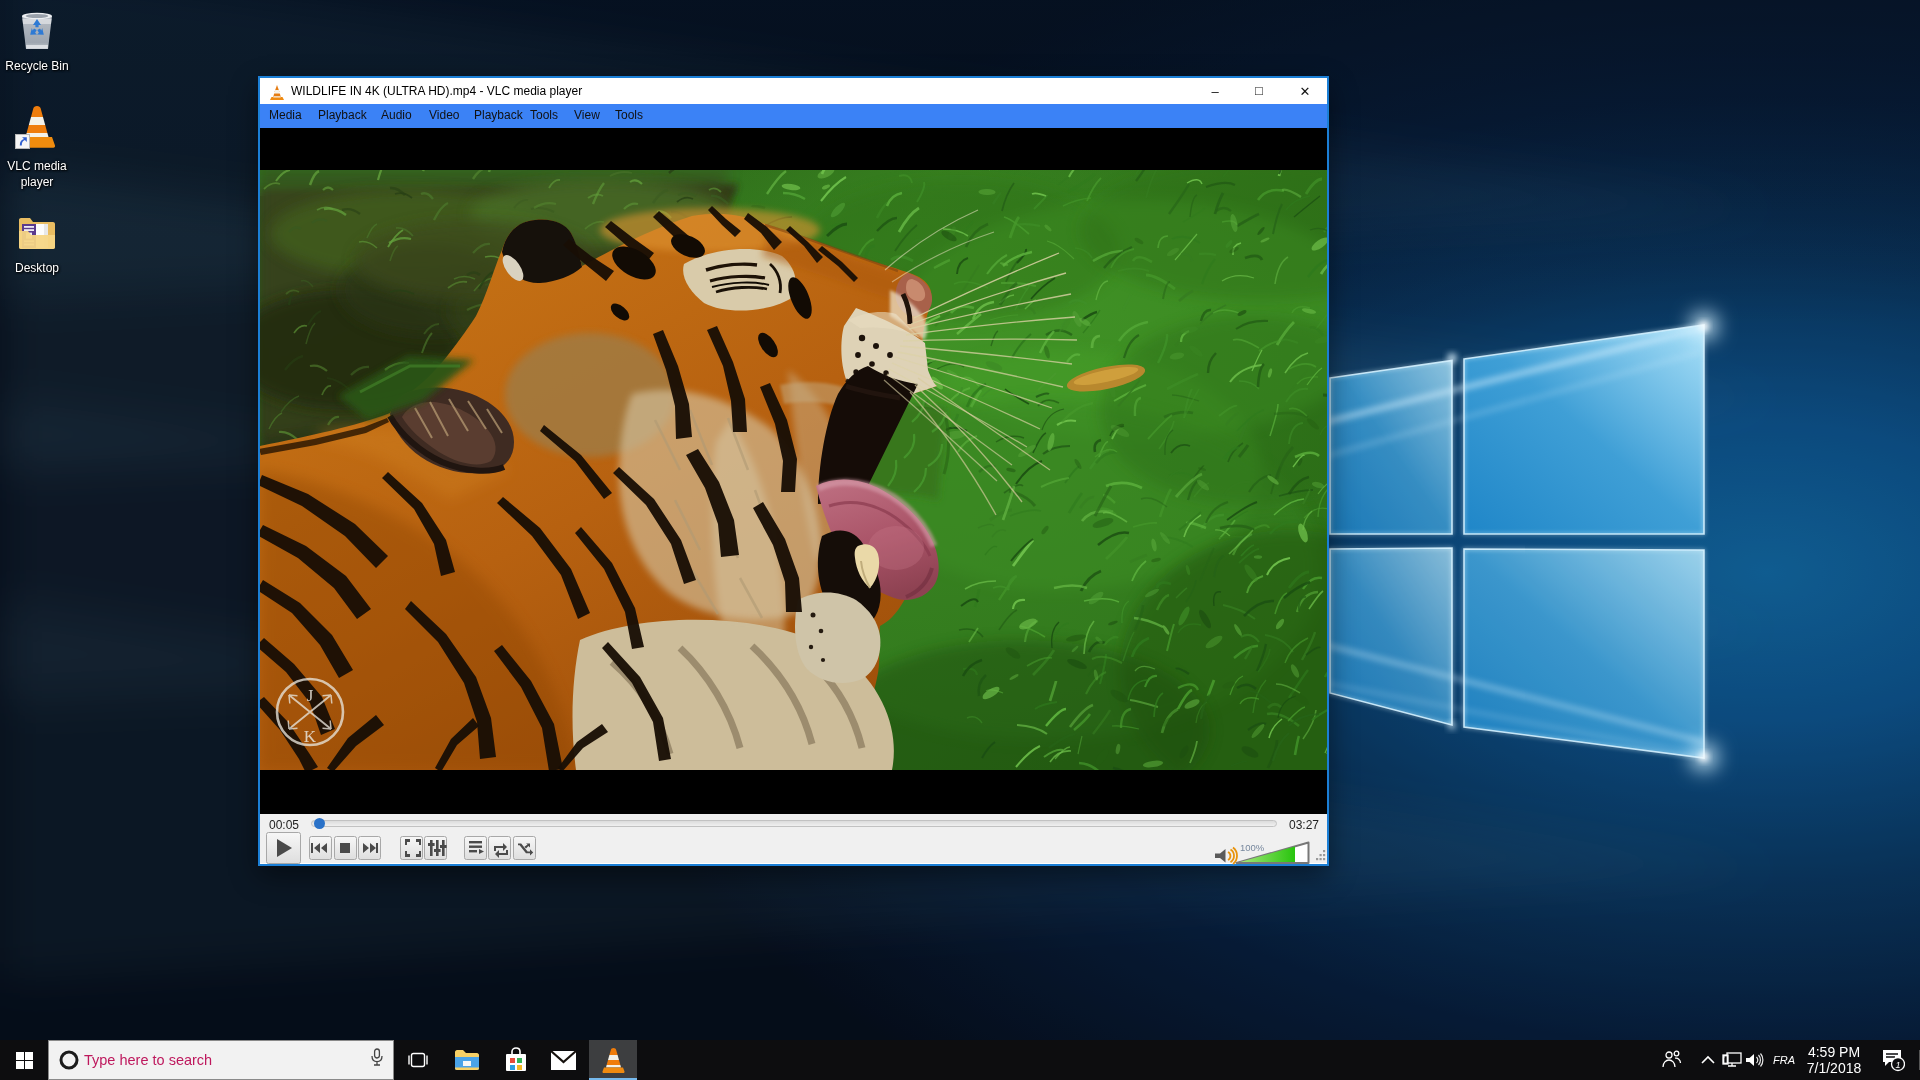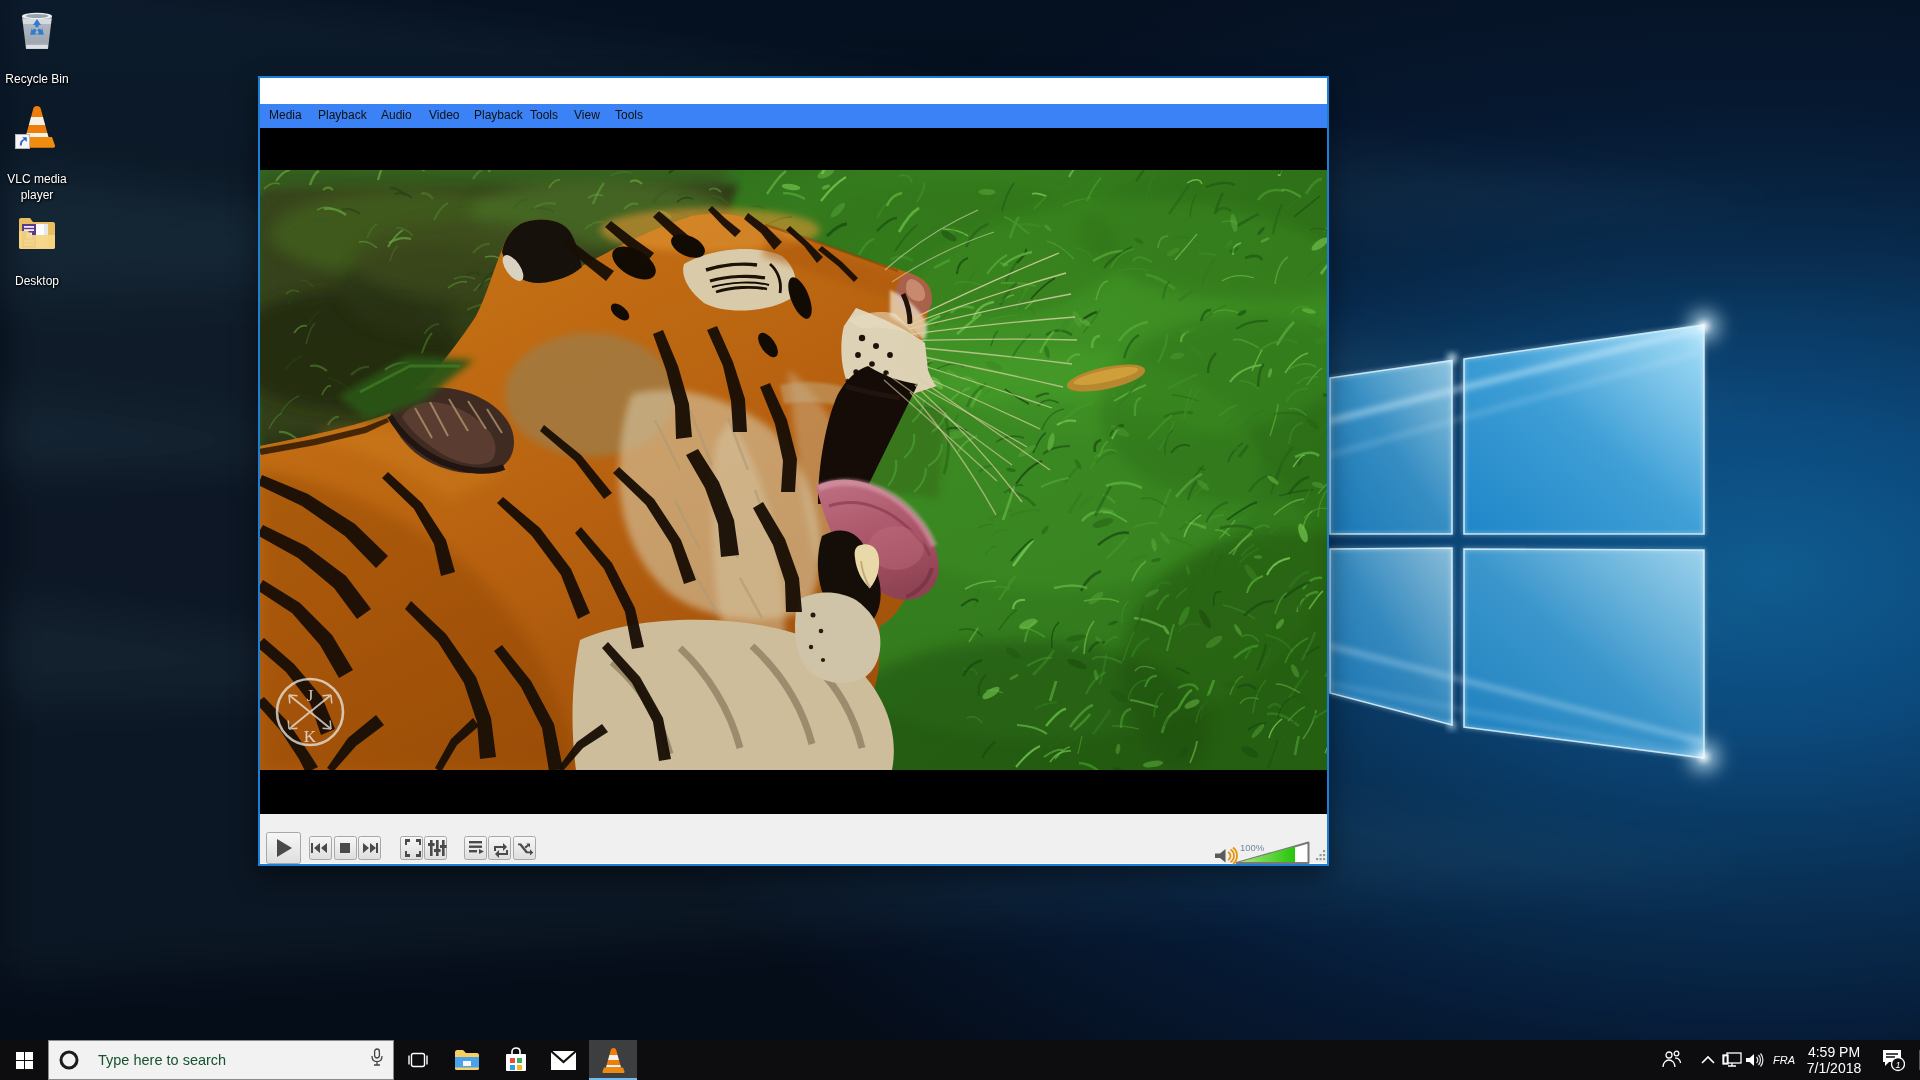--- a/index.html
+++ b/index.html
@@ -1,36 +1,36 @@
 <!DOCTYPE html>
 <html><head><meta charset="utf-8">
 <style>
 * { margin:0; padding:0; box-sizing:border-box; }
 html,body { width:1920px; height:1080px; overflow:hidden; background:#071526; font-family:"Liberation Sans",sans-serif; }
 #desktop { position:absolute; inset:0; }
 .dicon { position:absolute; width:64px; text-align:center; }
-.dlabel { color:#fff; font-size:12px; line-height:1.3; text-shadow:1px 1px 2px #000, 0 0 3px #000; margin-top:17px; }
+.dlabel { color:#fff; font-size:12px; line-height:1.3; text-shadow:1px 1px 2px #000, 0 0 3px #000; margin-top:4px; }
 #vlcwin { position:absolute; left:258px; top:75.5px; width:1071px; height:790px; background:#fff; border:2px solid #1b7fd6; box-shadow:0 10px 26px rgba(0,0,0,0.45); }
 #titlebar { position:absolute; left:0; top:0; width:100%; height:26px; background:#fff; }
 #title { position:absolute; left:31px; top:6px; font-size:12px; color:#000; }
 .winbtn { position:absolute; top:6px; font-size:13px; color:#111; width:14px; text-align:center; }
 #menubar { position:absolute; left:0; top:26px; width:100%; height:24px; background:#3b82f6; font-size:12px; color:#111; }
 #videoarea { position:absolute; left:0; top:50px; width:1067px; height:686px; background:#000; overflow:hidden; }
 #controls { position:absolute; left:0; top:736px; width:1067px; height:49px; background:#f0f0f0; }
 #seekrow { position:absolute; left:0; top:0; width:100%; height:17px; }
 #t1 { position:absolute; left:9px; top:4px; font-size:12px; color:#222; }
 #t2 { position:absolute; right:8px; top:4px; font-size:12px; color:#222; }
 #track { position:absolute; left:51px; top:6px; width:966px; height:7px; background:linear-gradient(#dcdcdc,#f0f0f0); border:1px solid #c2c2c2; border-radius:4px; }
 #dot { position:absolute; left:54px; top:4px; width:11px; height:11px; border-radius:50%; background:#2a72c8; }
 #volwrap { position:absolute; left:942px; top:24px; }
 #taskbar { position:absolute; left:0; top:1040px; width:1920px; height:40px; background:#0d0d0f; }
 .tbtn { position:absolute; top:0; height:40px; display:flex; align-items:center; justify-content:center;font-style:italic; }
 #searchbox { position:absolute; left:48px; top:0; width:346px; height:40px; background:#f2f2f2; border:1px solid #8a8a8a; display:flex; align-items:center; }
 #searchbox svg { margin-left:9px; }
-#searchtext { color:#14532d; font-size:14.5px; margin-left:18px; flex:1; }
+#searchtext { color:#be185d; font-size:14.5px; margin-left:4px; flex:1; }
 #mic { margin-right:9px; }
 #clock { position:absolute; left:1798px; top:4px; width:72px; height:36px; color:#fff; font-size:14px; text-align:center; line-height:16px; }
 </style></head>
 <body>
 <div id="desktop">
 <svg width="1920" height="1080" viewBox="0 0 1920 1080" style="position:absolute;left:0;top:0">
 <defs>
 <radialGradient id="bgglow" cx="0.92" cy="0.53" r="0.63">
  <stop offset="0" stop-color="#1478b8"></stop>
  <stop offset="0.22" stop-color="#0f60a0"></stop>
@@ -133,20 +133,33 @@
           <rect x="12" y="21.6" width="6" height="6"></rect>
           <rect x="10" y="29.4" width="10" height="1.8"></rect>
           <rect x="10" y="32.6" width="10" height="1.8"></rect>
         </g>
 <path d="M22,13 L31,13 L31,37 L22,37 Z" fill="#fdfdfd"></path>
 <path d="M30,13 L34,13 L34,37 L30,37 Z" fill="#e8e8e8"></path>
 <path d="M5,36 L5,20 L14,20 L17,24 L41,24 L41,36 C41,37.1 40.1,38 39,38 L7,38 C5.9,38 5,37.1 5,36 Z" fill="#f6d684" opacity="0.94"></path>
 </svg><div class="dlabel">Desktop</div></div>
 
 <div id="vlcwin">
+ <div id="titlebar">
+        <svg width="16" height="17" viewBox="0 0 16 17" style="position:absolute;left:9px;top:6px">
+<path d="M8,1 L10.5,8 L5.5,8 Z" fill="#e57c12"></path>
+<path d="M6.2,6 L9.8,6 L10.8,9.5 L5.2,9.5 Z" fill="#f5f2ea"></path>
+<path d="M5.2,9.5 L10.8,9.5 L11.8,13 L4.2,13 Z" fill="#e57c12"></path>
+<path d="M2.5,13 L13.5,13 L15,16 L1,16 Z" fill="#ef8a10"></path>
+<path d="M4.6,12.2 L11.4,12.2 L11.8,13.4 L4.2,13.4 Z" fill="#f5f2ea"></path>
+</svg>
+        <span id="title">WILDLIFE IN 4K (ULTRA HD).mp4 - VLC media player</span>
+   <span class="winbtn" style="left:948px">–</span>
+   <span class="winbtn" style="left:992px;font-size:13px;top:5px">□</span>
+   <span class="winbtn" style="left:1038px">✕</span>
+ </div>
  <div id="menubar">
         <span style="position:absolute;left:9px;top:4px">Media</span>
         <span style="position:absolute;left:58px;top:4px">Playback</span>
         <span style="position:absolute;left:121px;top:4px">Audio</span>
         <span style="position:absolute;left:169px;top:4px">Video</span>
         <span style="position:absolute;left:214px;top:4px">Playback</span>
         <span style="position:absolute;left:270px;top:4px">Tools</span>
         <span style="position:absolute;left:314px;top:4px">View</span>
         <span style="position:absolute;left:355px;top:4px">Tools</span>
       </div>
@@ -973,20 +986,26 @@
 <circle cx="50" cy="542" r="33" stroke-width="2.6"></circle>
 <path d="M29,525 L71,559 M71,525 L29,559" stroke-width="1.9"></path>
 <path d="M29,525 l8.5,0.8 M29,525 l0.8,8.5 M71,559 l-8.5,-0.8 M71,559 l-0.8,-8.5" stroke-width="1.5"></path>
 <path d="M71,525 l-8.5,0.8 M71,525 l0.8,8.5 M29,559 l8.5,-0.8 M29,559 l-0.8,-8.5" stroke-width="1.5"></path>
 </g>
 <text x="50" y="531" font-family="Liberation Serif, serif" font-size="17" fill="#e8e4da" opacity="0.85" text-anchor="middle">J</text>
 <text x="50" y="572" font-family="Liberation Serif, serif" font-size="17" fill="#e8e4da" opacity="0.85" text-anchor="middle">K</text>
 </svg>
       </div>
  <div id="controls">
+   <div id="seekrow">
+     <span id="t1">00:05</span>
+     <div id="track"></div>
+     <div id="dot"></div>
+     <span id="t2">03:27</span>
+   </div>
 
 <svg width="1067" height="52" viewBox="0 0 1067 52" style="position:absolute;left:0;top:0">
 <defs>
             <linearGradient id="btn" x1="0" y1="0" x2="0" y2="1">
               <stop offset="0" stop-color="#f7f7f7"></stop>
               <stop offset="1" stop-color="#dedede"></stop>
             </linearGradient>
           </defs>
 <g stroke="#a8a8a8" fill="url(#btn)">
 <rect x="6.5" y="18.5" width="34" height="31" rx="2"></rect>

